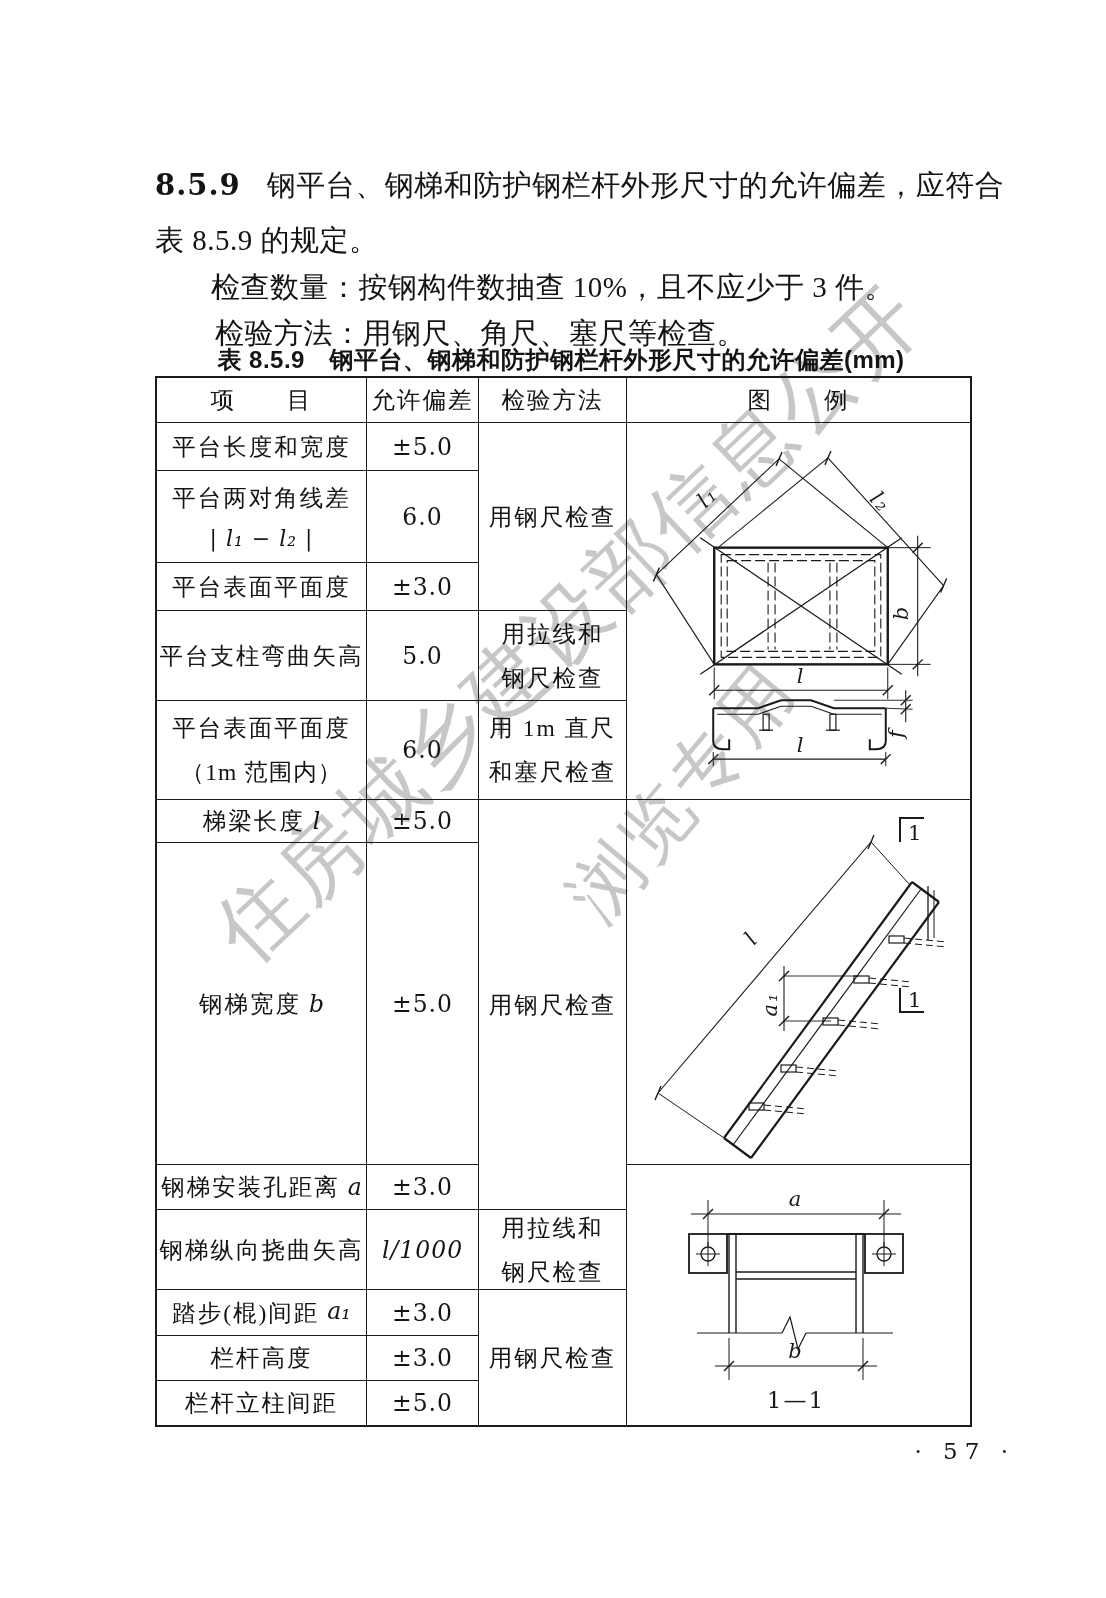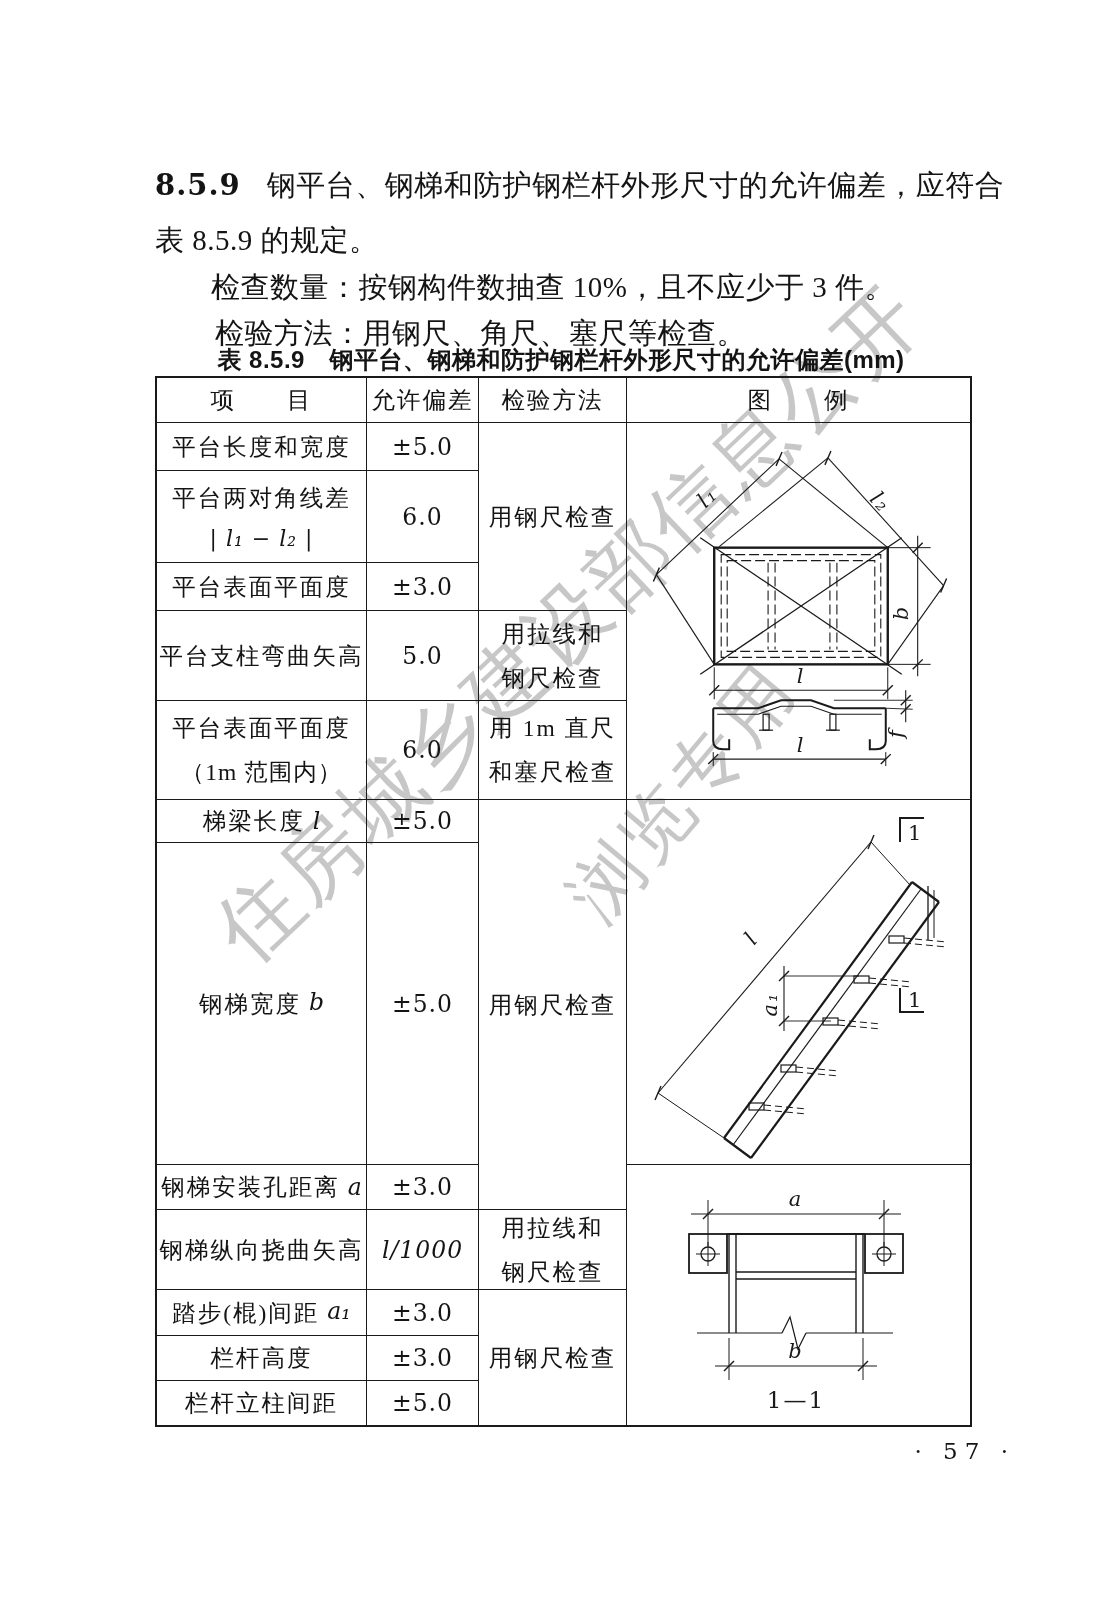--- a/index.html
+++ b/index.html
@@ -100,21 +100,21 @@
       <span>平台表面平面度</span>
       <div class="note">（1m 范围内）</div>
     </div>
     <div class="cell" style="grid-area:7/1">
         <span style="display:flex;align-items:baseline">
           <span>梯梁长度</span>
           <i class="var">l</i>
         </span>
       </div>
     <div class="cell" style="grid-area:8/1">
-        <span style="display:flex;align-items:flex-start">
+        <span style="display:flex;align-items:center">
           <span>钢梯宽度</span>
           <i class="var">b</i>
         </span>
       </div>
     <div class="cell" style="grid-area:9/1">
         <span style="display:flex;align-items:baseline">
           <span>钢梯安装孔距离</span>
           <i class="var">a</i>
         </span>
       </div>

